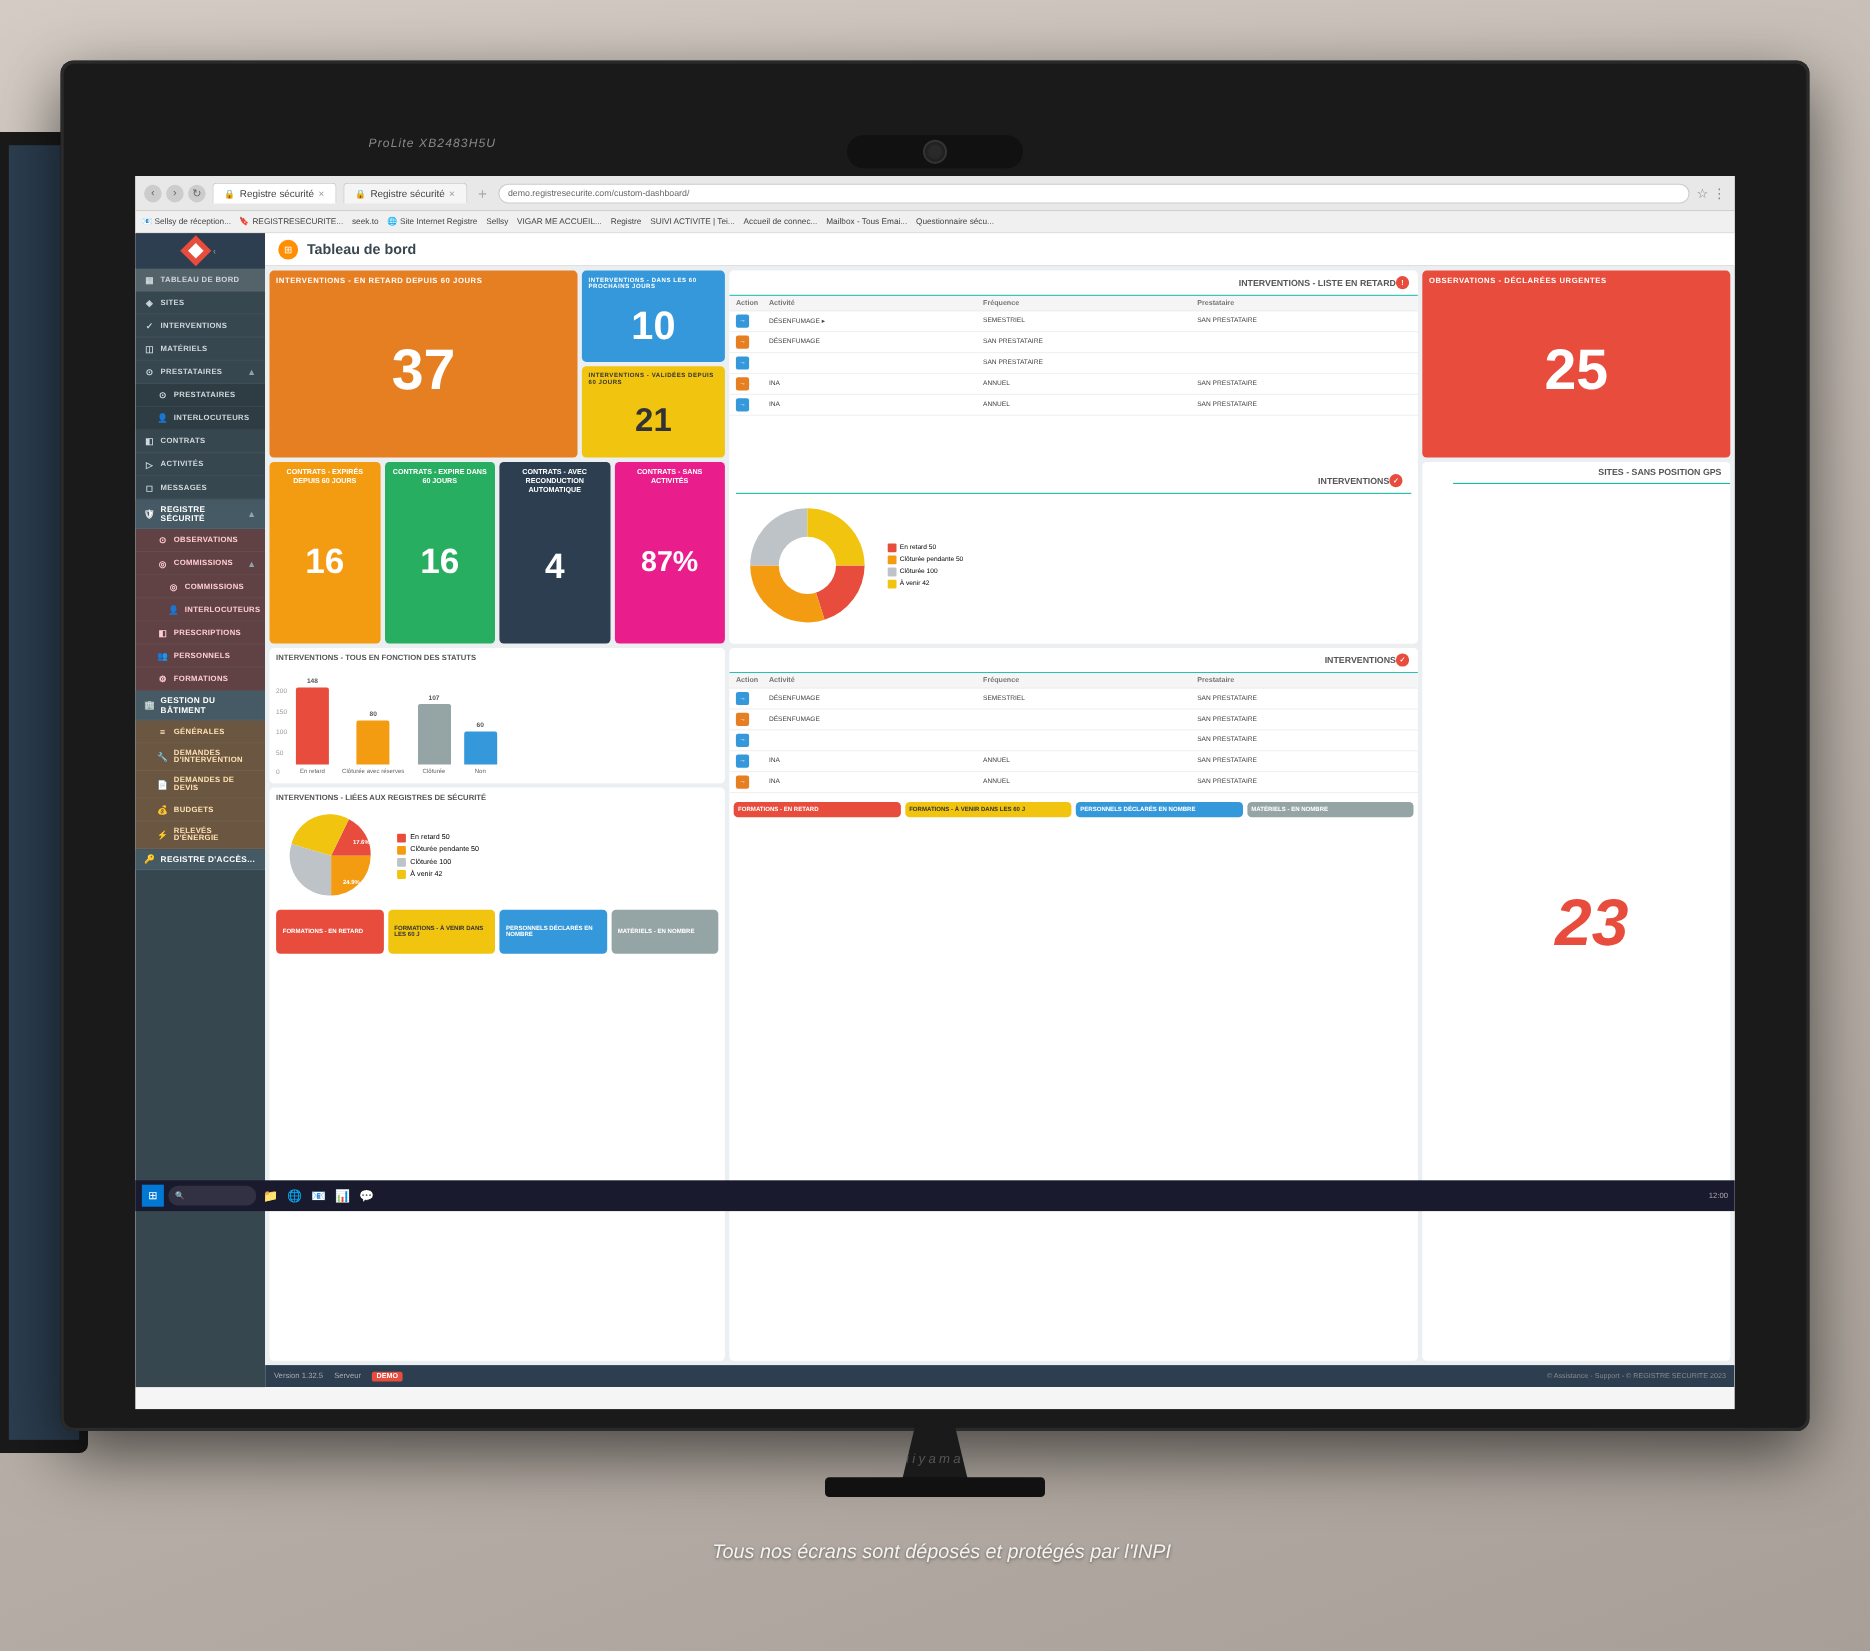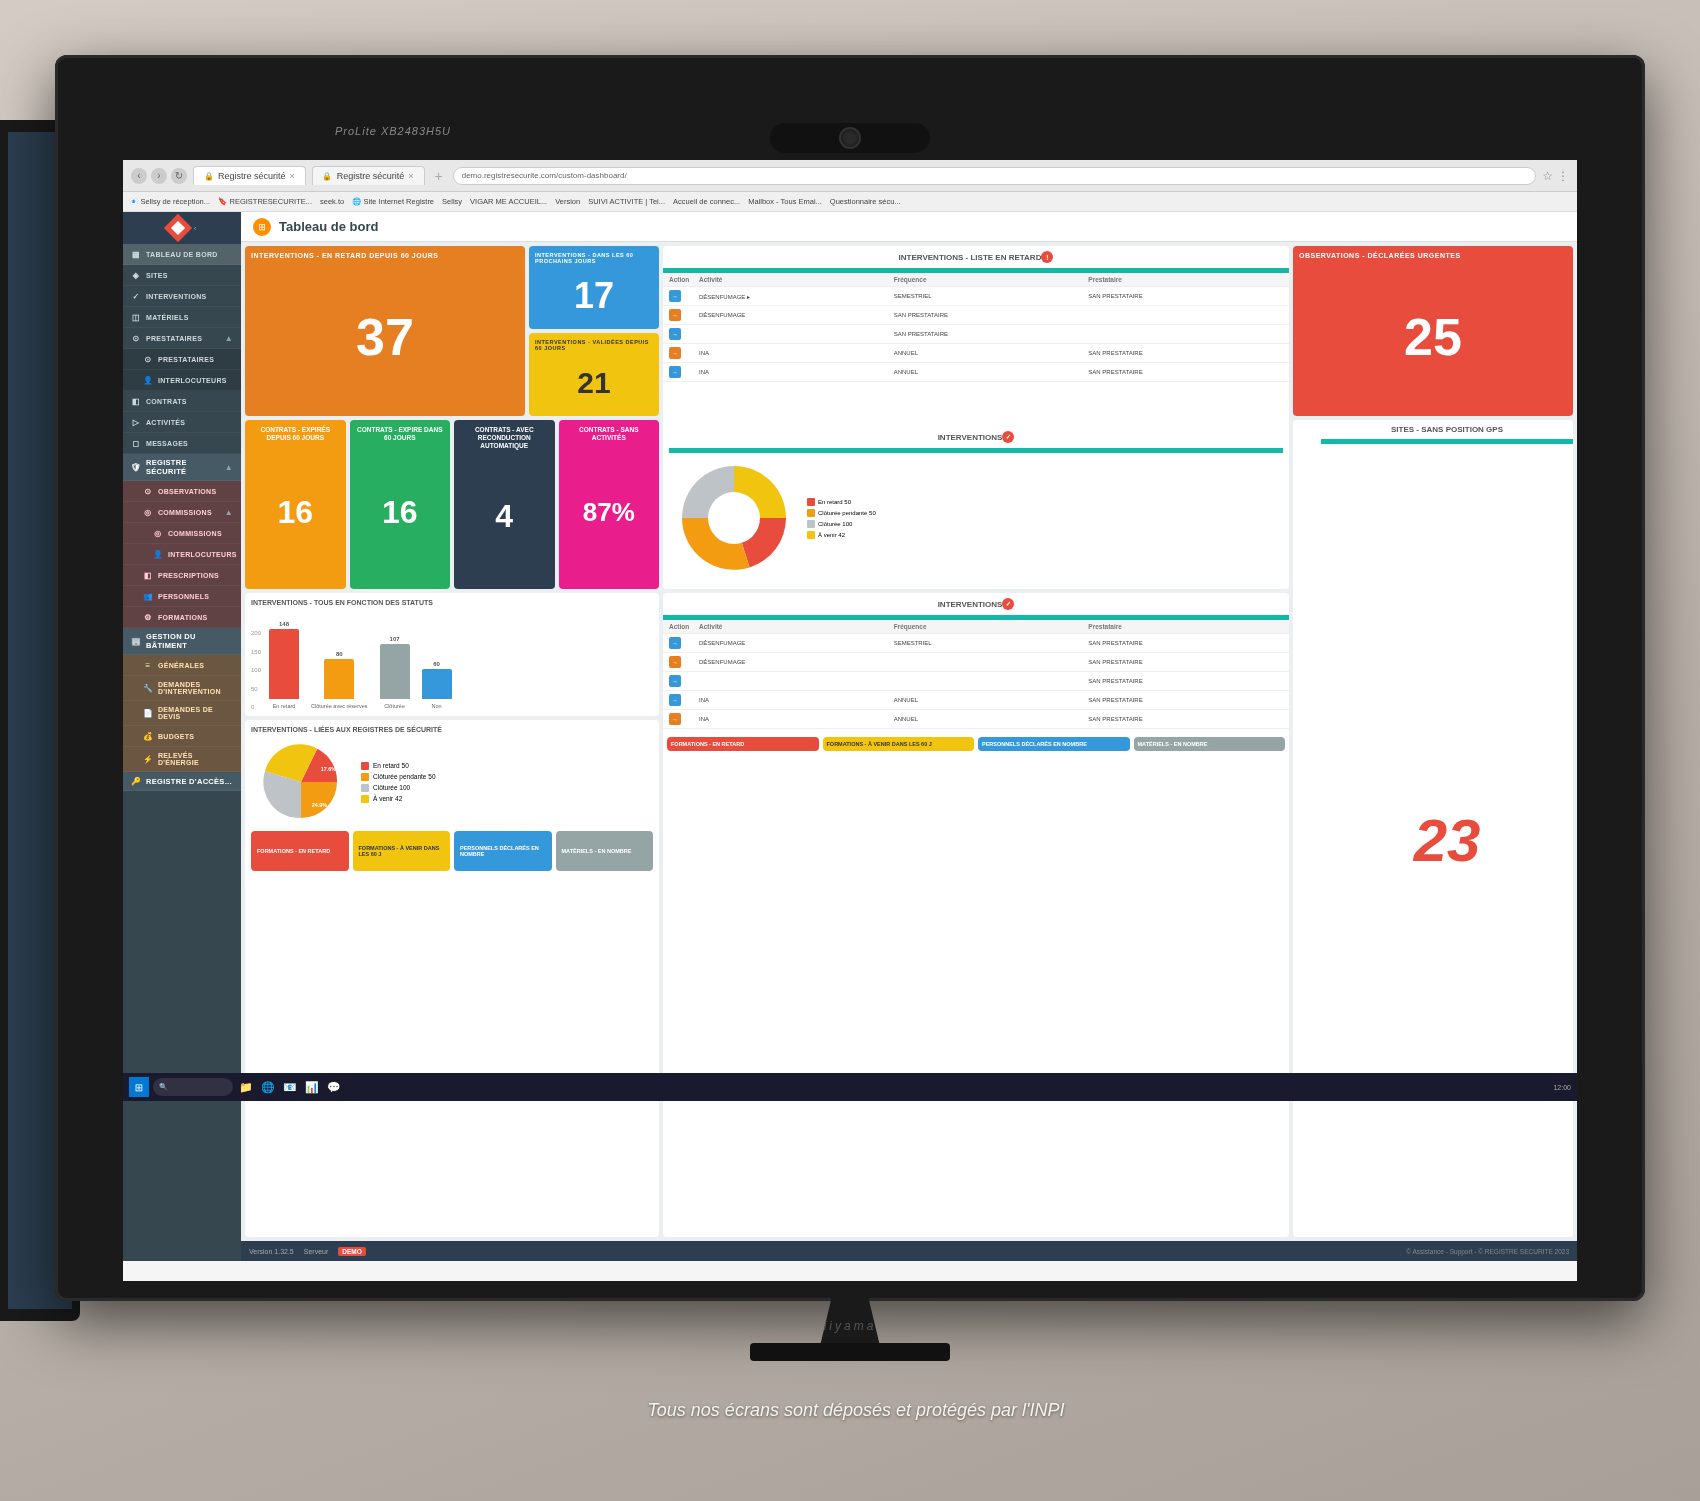--- a/index.html
+++ b/index.html
@@ -446,23 +446,23 @@
       flex-direction: column;
       padding-left: 28px;
     }
 
     .section-header {
       padding: 5px 8px;
       font-size: 8px;
       font-weight: bold;
       text-transform: uppercase;
       color: #555;
-      border-bottom: 5px solid #14b8a6;
-      display: flex;
-      justify-content: center;
+      border-bottom: 1px solid #14b8a6;
+      display: flex;
+      justify-content: flex-end;
       align-items: center;
     }
 
     .table-header {
       display: grid;
       padding: 3px 6px;
       background: #f5f5f5;
       border-bottom: 1px solid #eee;
       font-size: 6.5px;
       color: #777;
@@ -735,21 +735,21 @@
       </div>
     </div>
 
     <div class="bookmark-bar">
       <span class="bookmark-item">📧 Sellsy de réception...</span>
       <span class="bookmark-item">🔖 REGISTRESECURITE...</span>
       <span class="bookmark-item">seek.to</span>
       <span class="bookmark-item">🌐 Site Internet Registre</span>
       <span class="bookmark-item">Sellsy</span>
       <span class="bookmark-item">VIGAR ME ACCUEIL...</span>
-      <span class="bookmark-item">Version</span>
+      <span class="bookmark-item">Registre</span>
       <span class="bookmark-item">SUIVI ACTIVITE | Tei...</span>
       <span class="bookmark-item">Accueil de connec...</span>
       <span class="bookmark-item">Mailbox - Tous Emai...</span>
       <span class="bookmark-item">Questionnaire sécu...</span>
     </div>
 
     <div class="app-container">
 
       <div class="sidebar">
         <div class="sidebar-logo">
@@ -878,21 +878,21 @@
         <div class="dashboard">
 
           <div class="card intervention-card">
             <div class="card-title">INTERVENTIONS - EN RETARD DEPUIS 60 JOURS</div>
             <div class="card-number">37</div>
           </div>
 
           <div style="grid-column:2/3; grid-row:1/2; display:flex; flex-direction:column; gap:4px;">
             <div class="card" style="background:#3498db;color:white;flex:1;">
               <div class="card-title mini-text">INTERVENTIONS - DANS LES 60 PROCHAINS JOURS</div>
-              <div class="card-number" style="font-size:36px;">17</div>
+              <div class="card-number" style="font-size:36px;">10</div>
             </div>
             <div class="card validated-card" style="flex:1;">
               <div class="card-title mini-text">INTERVENTIONS - VALIDÉES DEPUIS 60 JOURS</div>
               <div class="card-number" style="font-size:30px;color:#333;">21</div>
             </div>
           </div>
 
           <div class="int-list-section">
             <div class="section-header">
               <span>INTERVENTIONS - LISTE EN RETARD</span>

